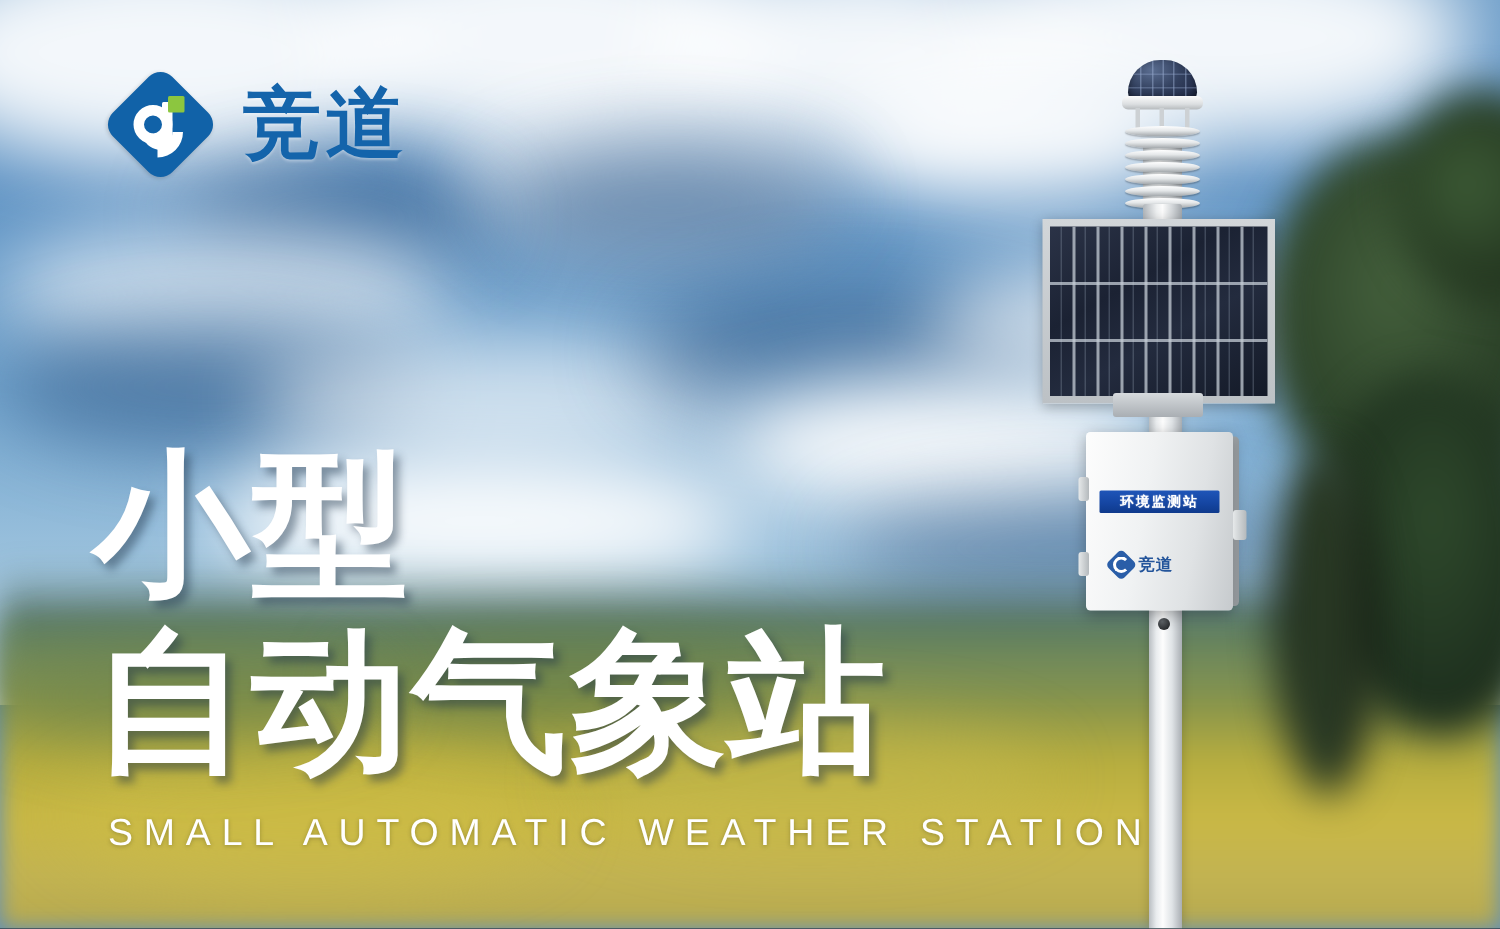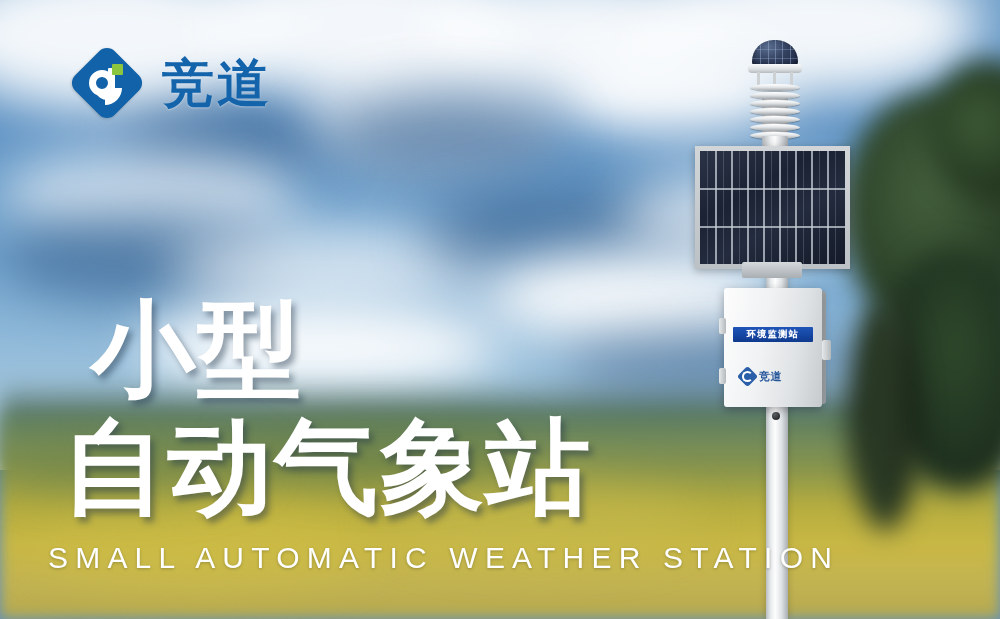--- a/index.html
+++ b/index.html
@@ -192,25 +192,25 @@
   }
 
   
   .headline{position:absolute;left:62px;top:296px;}
   .hl-line{
     color:#ffffff;font-weight:bold;line-height:1.02;
     font-family:"DejaVu Sans","Liberation Sans",sans-serif;
     text-shadow:4px 5px 6px rgba(30,50,70,.45);
     white-space:nowrap;
   }
-  .hl-1{font-size:104px;letter-spacing:2px;margin-left:29px;}
+  .hl-1{font-size:104px;letter-spacing:2px;}
   .hl-2{font-size:104px;letter-spacing:2px;margin-top:12px;}
   .subtitle{
-    position:absolute;left:48px;top:541px;
-    color:#ffffff;font-size:30px;letter-spacing:7.2px;
+    position:absolute;left:72px;top:541px;
+    color:#ffffff;font-size:25px;letter-spacing:7.2px;
     font-weight:300;white-space:nowrap;
     font-family:"Liberation Sans","DejaVu Sans",sans-serif;
     text-shadow:0 1px 3px rgba(60,60,20,.35);
   }
 </style>
 </head>
 <body>
 
 <div id="banner">
 

